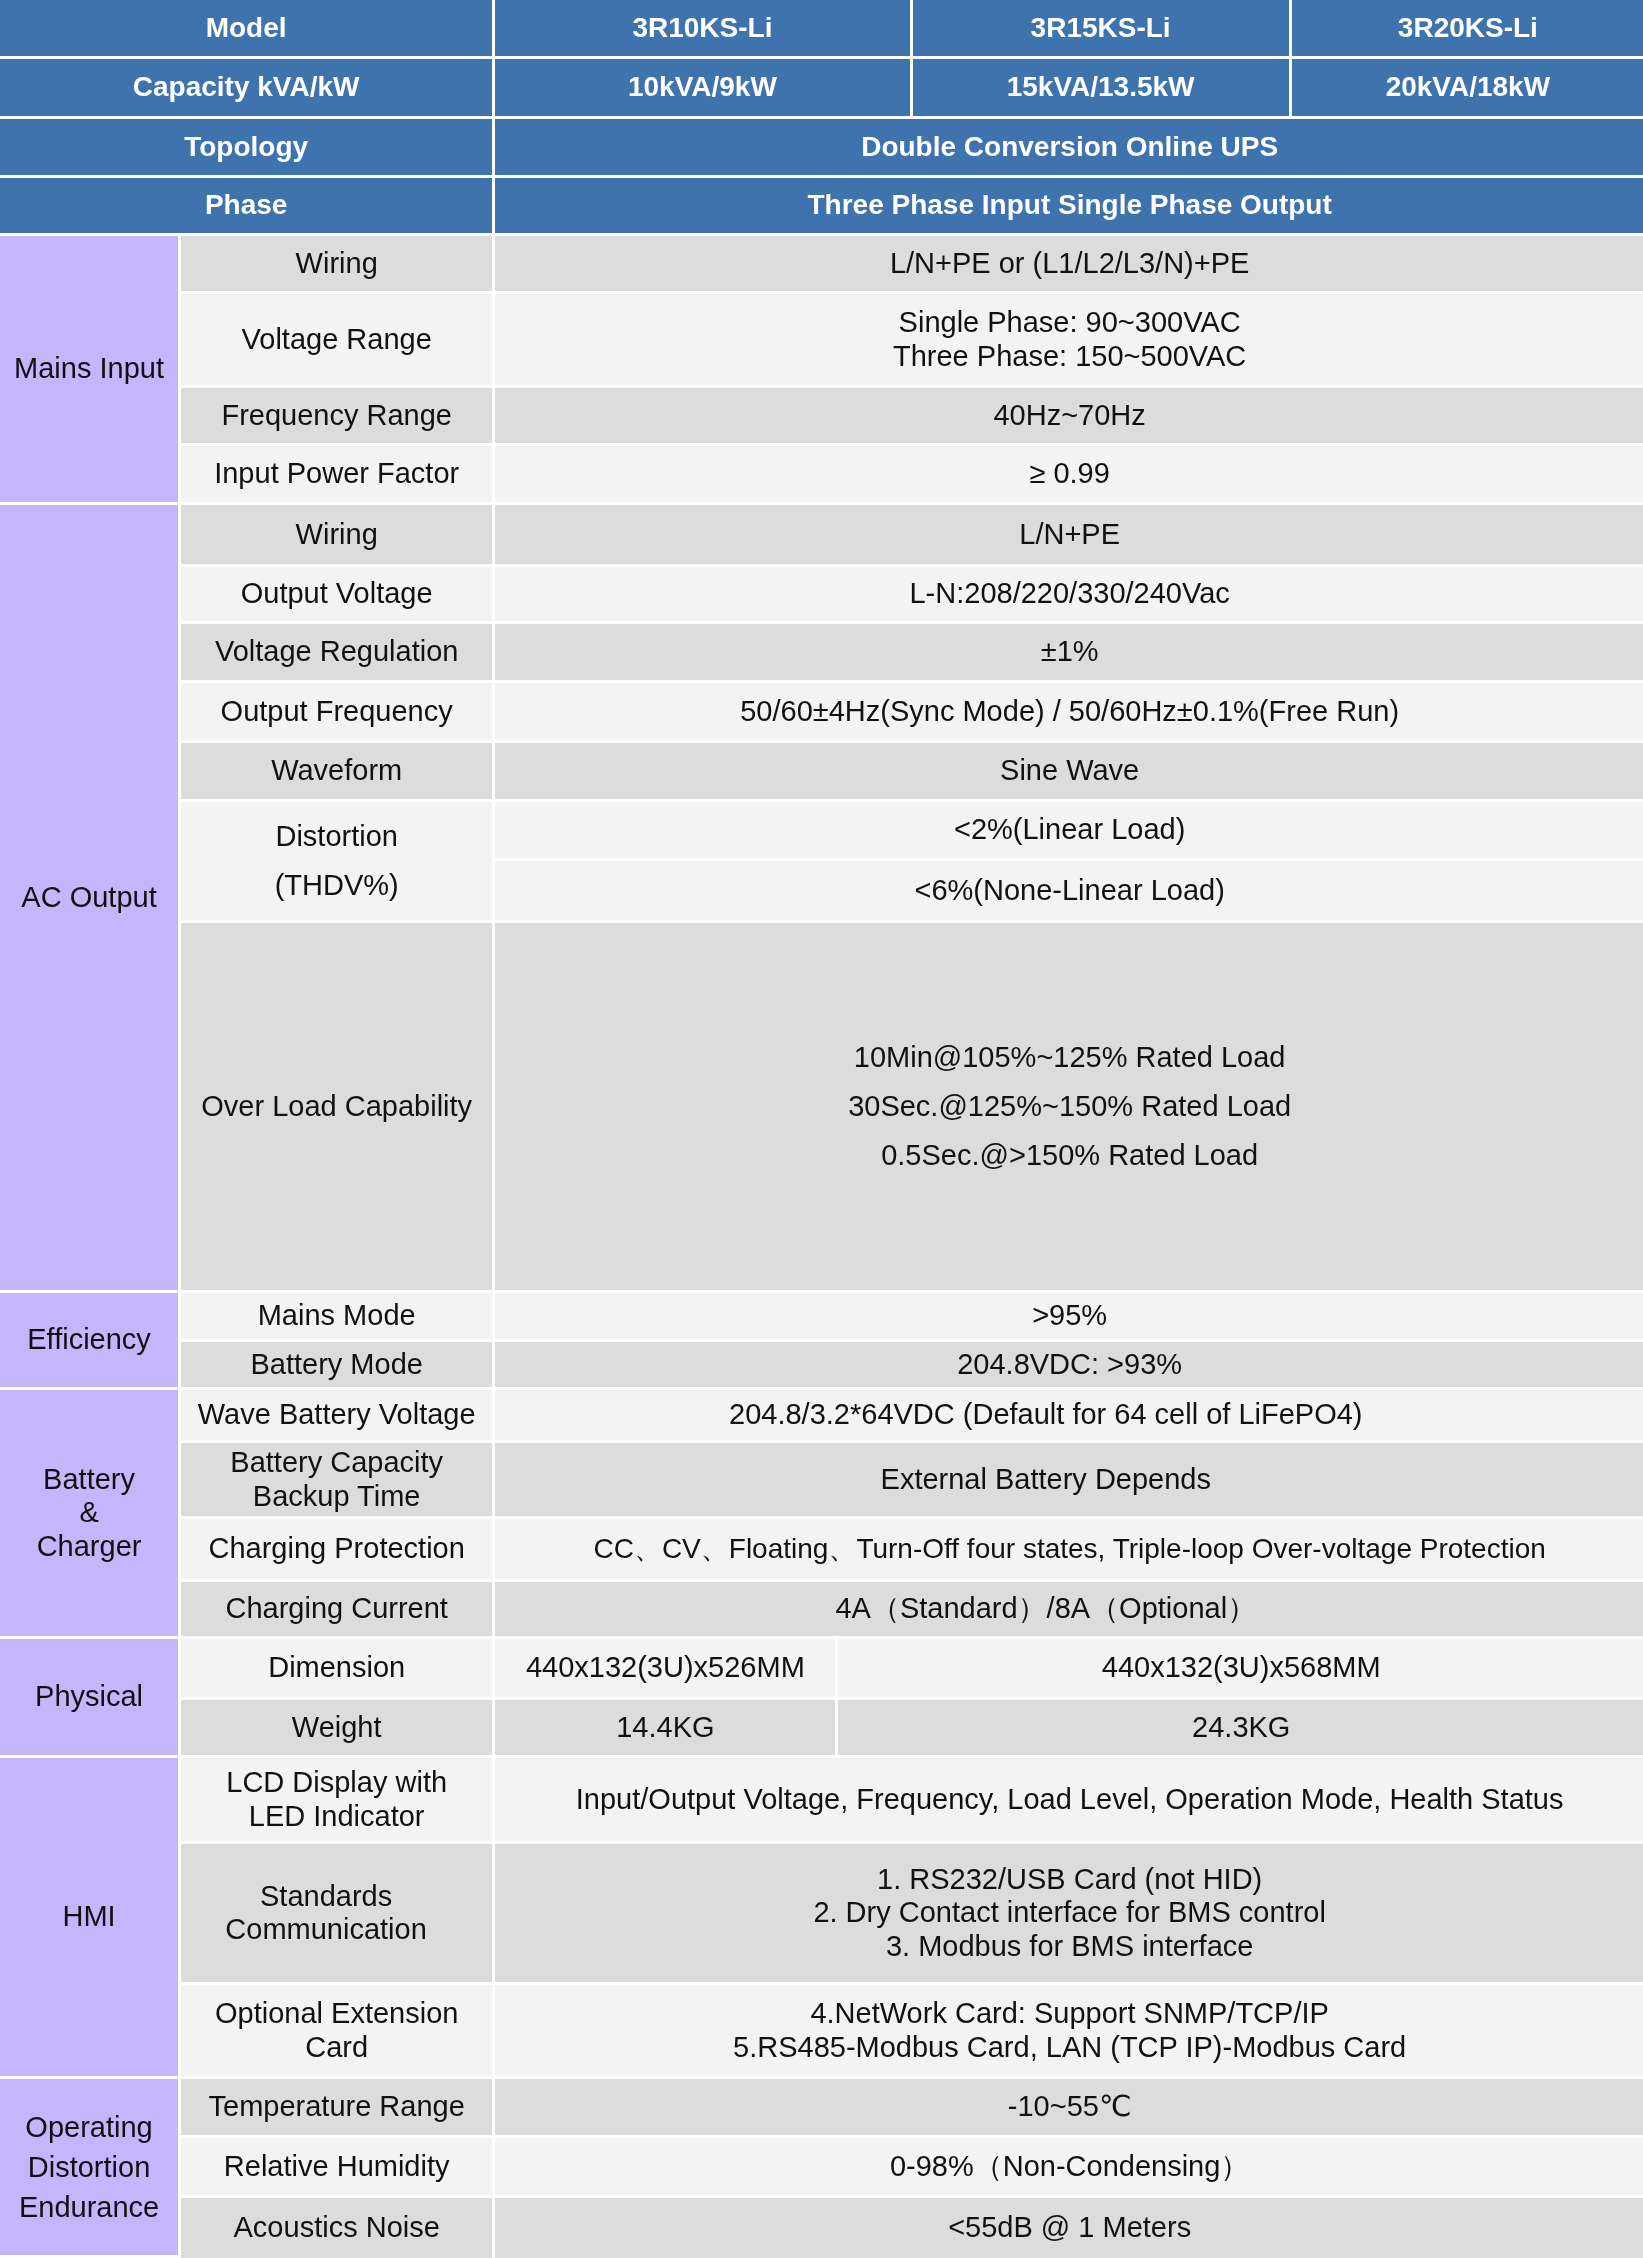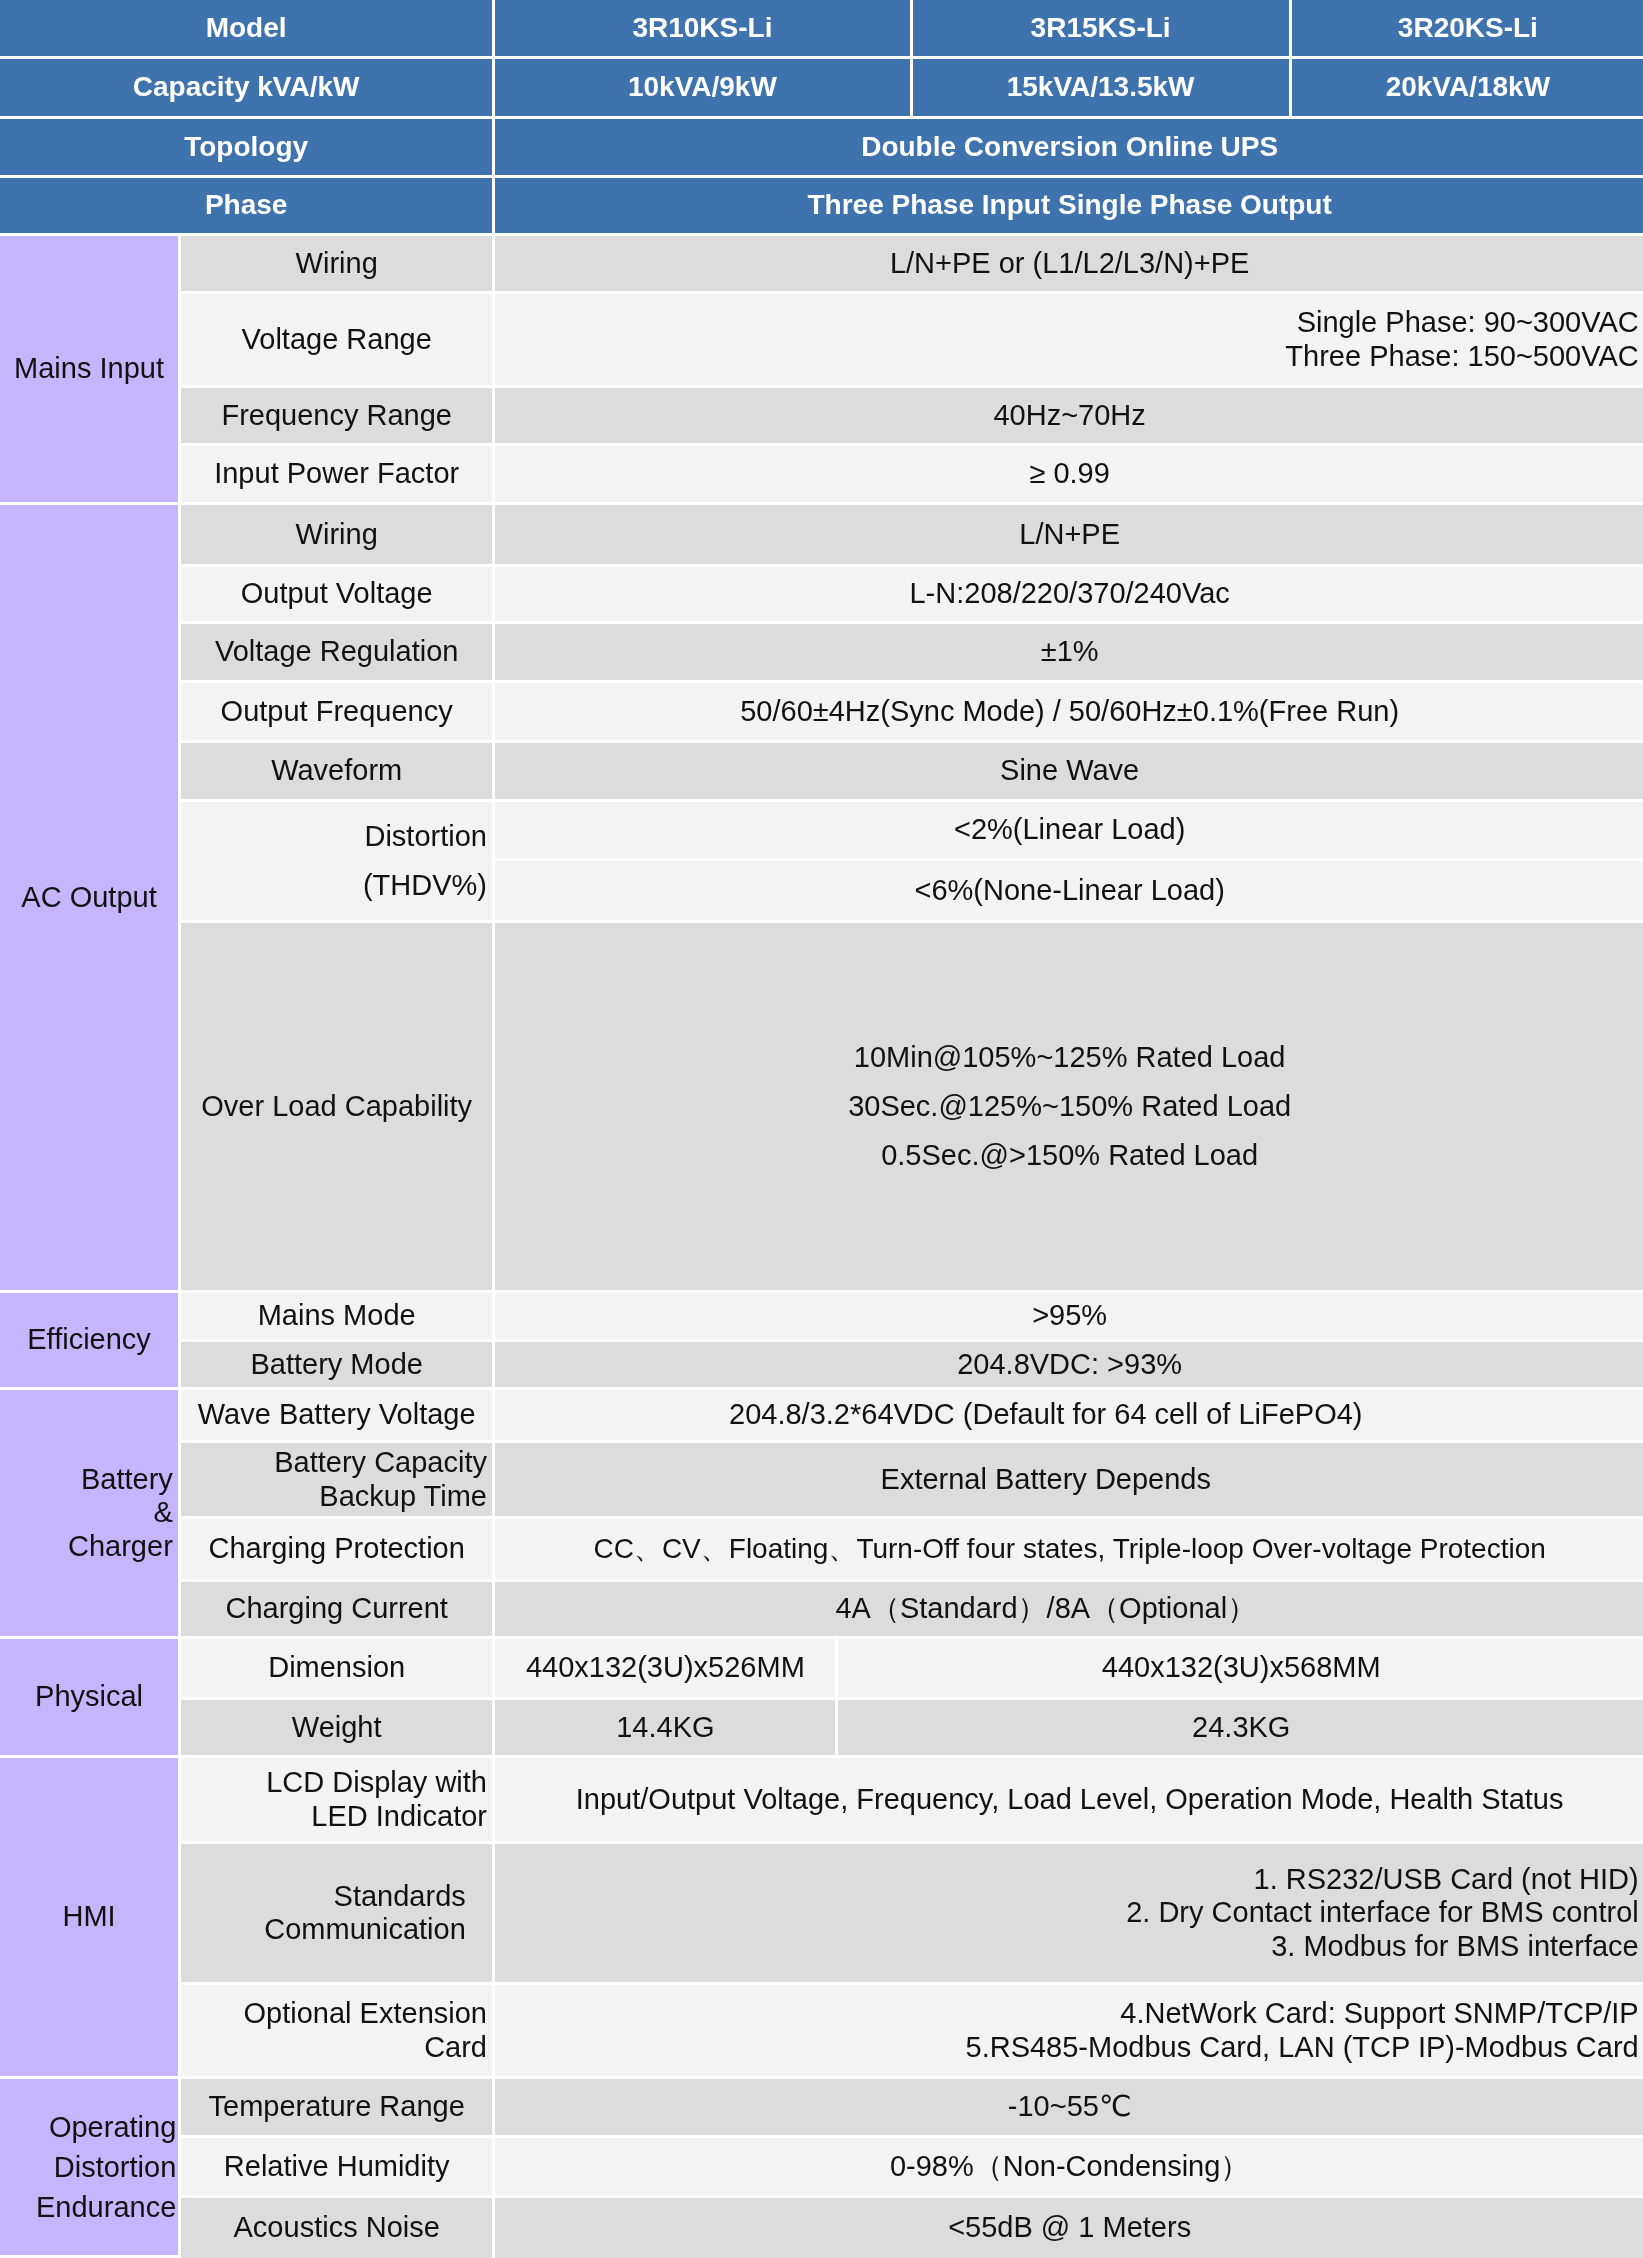--- a/index.html
+++ b/index.html
@@ -7,21 +7,21 @@
          font-family:"Liberation Sans", "DejaVu Sans", sans-serif; }
   table.spec { border-collapse:separate; border-spacing:0; width:1644px; table-layout:fixed; }
   table.spec td { text-align:center; vertical-align:middle; padding:0 5.3px;
                   border-right:3.5px solid #ffffff; border-bottom:3.5px solid #ffffff;
                   font-size:29px; color:#111111; line-height:1.15; box-sizing:border-box; }
   table.spec td:last-child { border-right:none; }
   tr.hdr td { background:#3f73ad; color:#ffffff; font-weight:bold; font-size:28px; }
   td.group { background:#c4b5fd; }
   td.dark { background:#dcdcdc; }
   td.light { background:#f3f3f3; }
-  .ml { display:block;text-align:right; }
+  .ml { display:block; }
   .ol-line { display:block; line-height:49px; }
   .big { font-size:32px; }
 </style>
 </head>
 <body>
 
 <table class="spec">
   <colgroup>
     <col style="width:181px">
       <col style="width:314px">
@@ -74,21 +74,21 @@
     <td class="light" colspan="4">≥ 0.99</td>
   </tr>
 
   <tr style="height:62px">
     <td class="group" rowspan="9">AC Output</td>
     <td class="dark">Wiring</td>
     <td class="dark" colspan="4">L/N+PE</td>
   </tr>
   <tr style="height:57px">
     <td class="light">Output Voltage</td>
-    <td class="light" colspan="4">L-N:208/220/370/240Vac</td>
+    <td class="light" colspan="4">L-N:208/220/330/240Vac</td>
   </tr>
   <tr style="height:59px">
     <td class="dark">Voltage Regulation</td>
     <td class="dark" colspan="4">±1%</td>
   </tr>
   <tr style="height:60px">
     <td class="light">Output Frequency</td>
     <td class="light" colspan="4">50/60±4Hz(Sync Mode) / 50/60Hz±0.1%(Free Run)</td>
   </tr>
   <tr style="height:59px">

